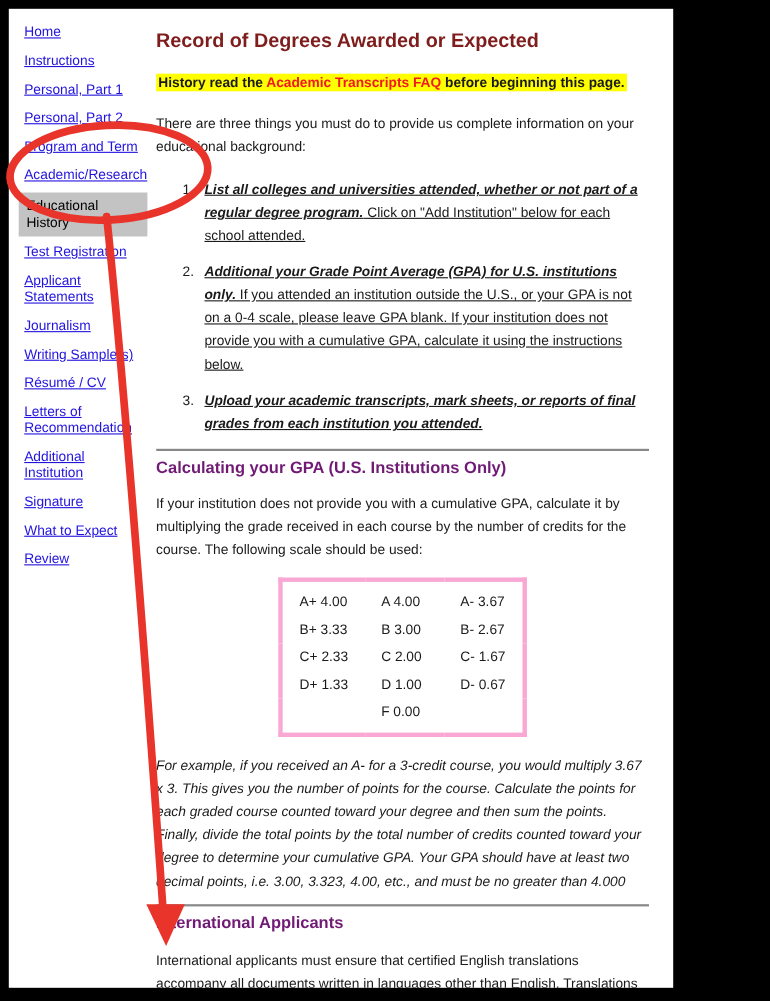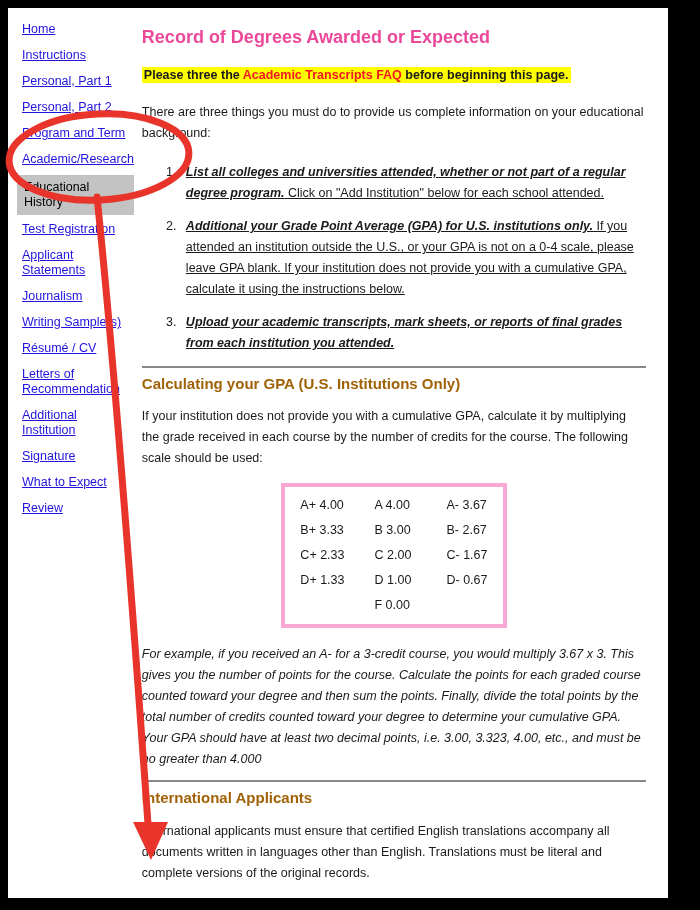--- a/index.html
+++ b/index.html
@@ -7,21 +7,21 @@
   body {
     background: #000;
     font-family: "Liberation Sans", sans-serif;
     color: #1a1a1a;
     position: relative;
     overflow: hidden;
   }
   .page {
     position: absolute;
     left: 8px; top: 8px;
-    width: 660px; height: 890px;
+    width: 604px; height: 890px;
     background: #fff;
     display: flex;
     overflow: hidden;
   }
   
   .sidebar {
     flex: 0 0 122px;
     padding: 14px 0 0 14px;
   }
   .nav-link {
@@ -42,30 +42,30 @@
     margin: -3px 0 7px -5px;
     cursor: default;
   }
   
   .main {
     flex: 1;
     padding: 10px 22px 0 8px;
     font-size: 12.5px;
     line-height: 1.68;
   }
-  .page-title { font-size: 18px; font-weight: bold; color: #ec4899; margin: 4px 0 13px; }
+  .page-title { font-size: 18px; font-weight: bold; color: #7f1d1d; margin: 4px 0 13px; }
   .banner { margin-bottom: 16px; }
   .banner .hl { background: #ffff00; font-weight: bold; font-size: 12.5px; padding: 1px 2px; }
   .banner .faq-link { color: #f21820; cursor: pointer; margin-top: 39px; }
   p { margin-bottom: 14px; }
   .steps { margin: 18px 0 6px 38px; text-decoration: underline; }
   .steps li { margin-bottom: 12px; padding-left: 6px; }
   .steps .lead { font-weight: bold; font-style: italic; }
   .rule { border: 0; border-top: 2px solid #888; margin: 10px 0 0; }
-  .section-heading { font-size: 15px; font-weight: bold; color: #a16207; margin: 3px 0 10px; }
+  .section-heading { font-size: 15px; font-weight: bold; color: #701a75; margin: 3px 0 10px; }
   .gpa-table-wrap { display: flex; justify-content: center; margin: 12px 0 16px; }
   table.gpa { border-collapse: collapse; border: 4px solid #f9a8d4; }
   table.gpa td {
     font-size: 12.5px;
     padding: 2px 15px;
     min-width: 72px;
     white-space: nowrap;
   }
   table.gpa tr:first-child td { padding-top: 8px; }
   table.gpa tr:last-child td { padding-bottom: 8px; }
@@ -101,21 +101,21 @@
       <a class="nav-link">Additional Institution</a>
       <a class="nav-link">Signature</a>
       <a class="nav-link">What to Expect</a>
       <a class="nav-link">Review</a>
     </nav>
 
   <div class="main">
 
     <div class="page-title">Record of Degrees Awarded or Expected</div>
 
-    <div class="banner"><span class="hl"><span>Please three the </span><span class="faq-link">Academic Transcripts FAQ</span><span> before beginning this page.</span></span></div>
+    <div class="banner"><span class="hl"><span>History read the </span><span class="faq-link">Academic Transcripts FAQ</span><span> before beginning this page.</span></span></div>
 
     <p>There are three things you must do to provide us complete information on your educational background:</p>
 
     <ol class="steps">
         <li><span class="lead">List all colleges and universities attended, whether or not part of a regular degree program.</span><span> Click on "Add Institution" below for each school attended.</span></li>
         <li><span class="lead">Additional your Grade Point Average (GPA) for U.S. institutions only.</span><span> If you attended an institution outside the U.S., or your GPA is not on a 0-4 scale, please leave GPA blank. If your institution does not provide you with a cumulative GPA, calculate it using the instructions below.</span></li>
         <li><span class="lead">Upload your academic transcripts, mark sheets, or reports of final grades from each institution you attended.</span></li>
       </ol>
 
     <hr class="rule">

